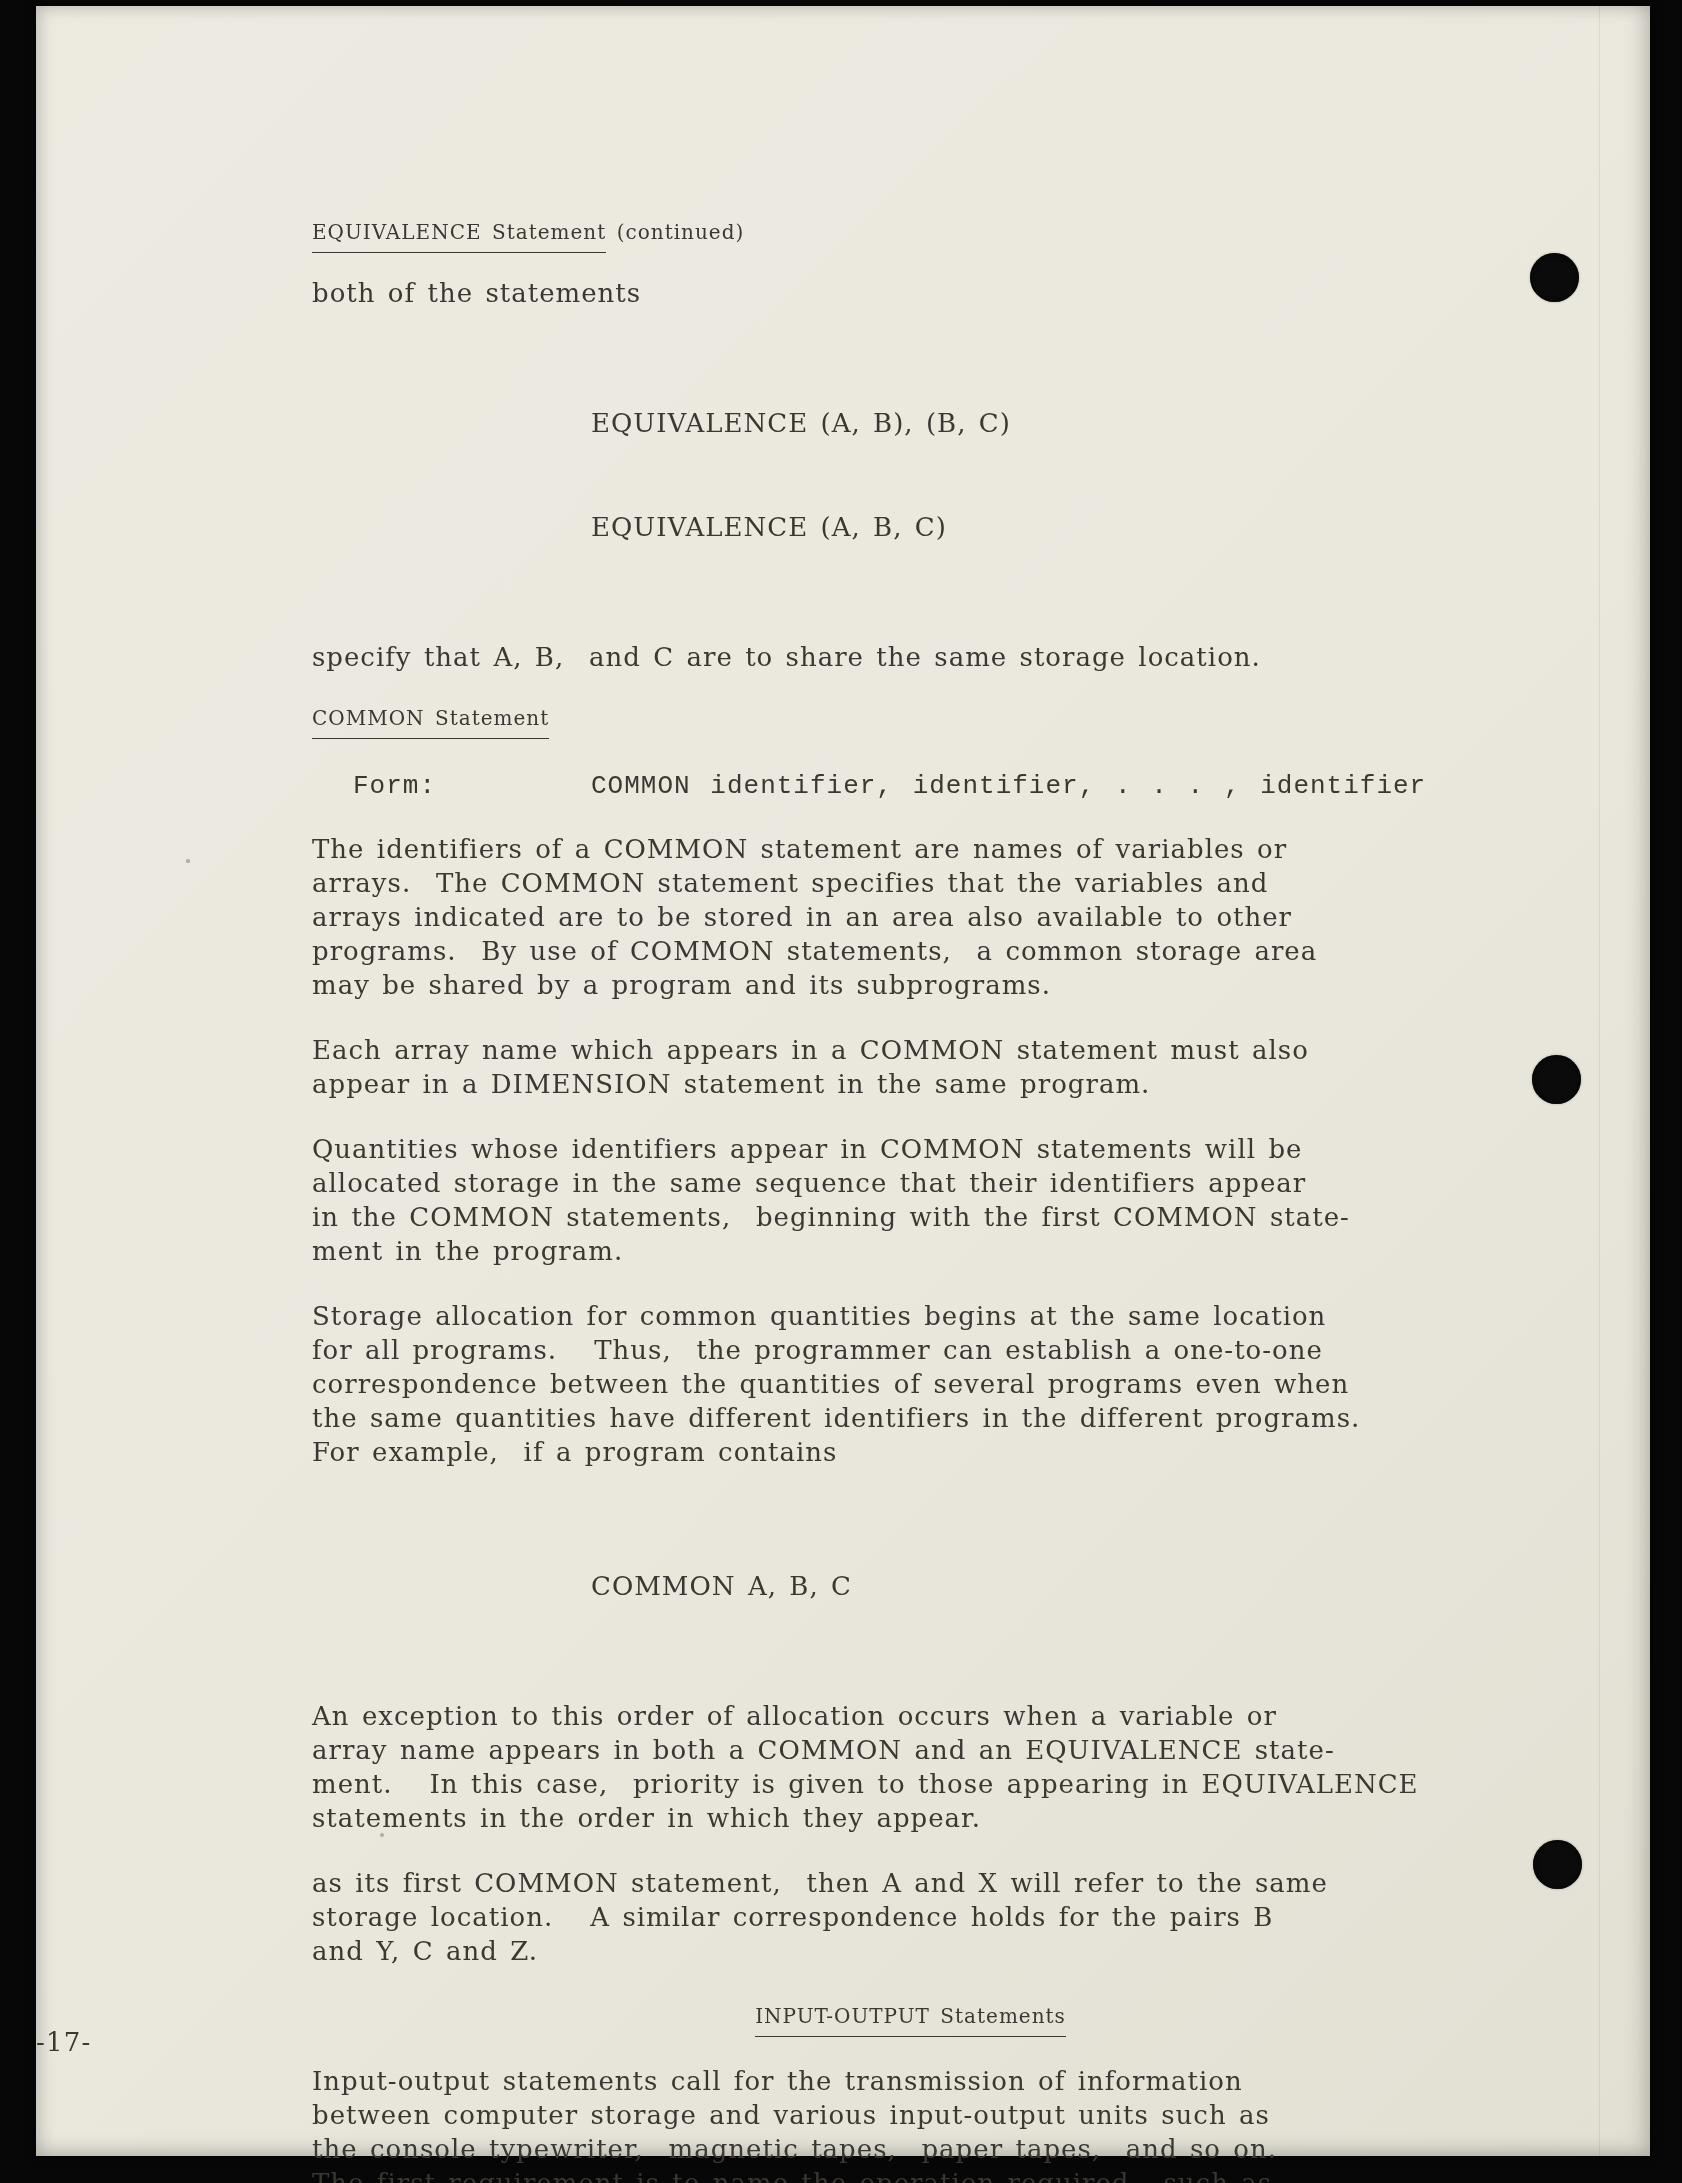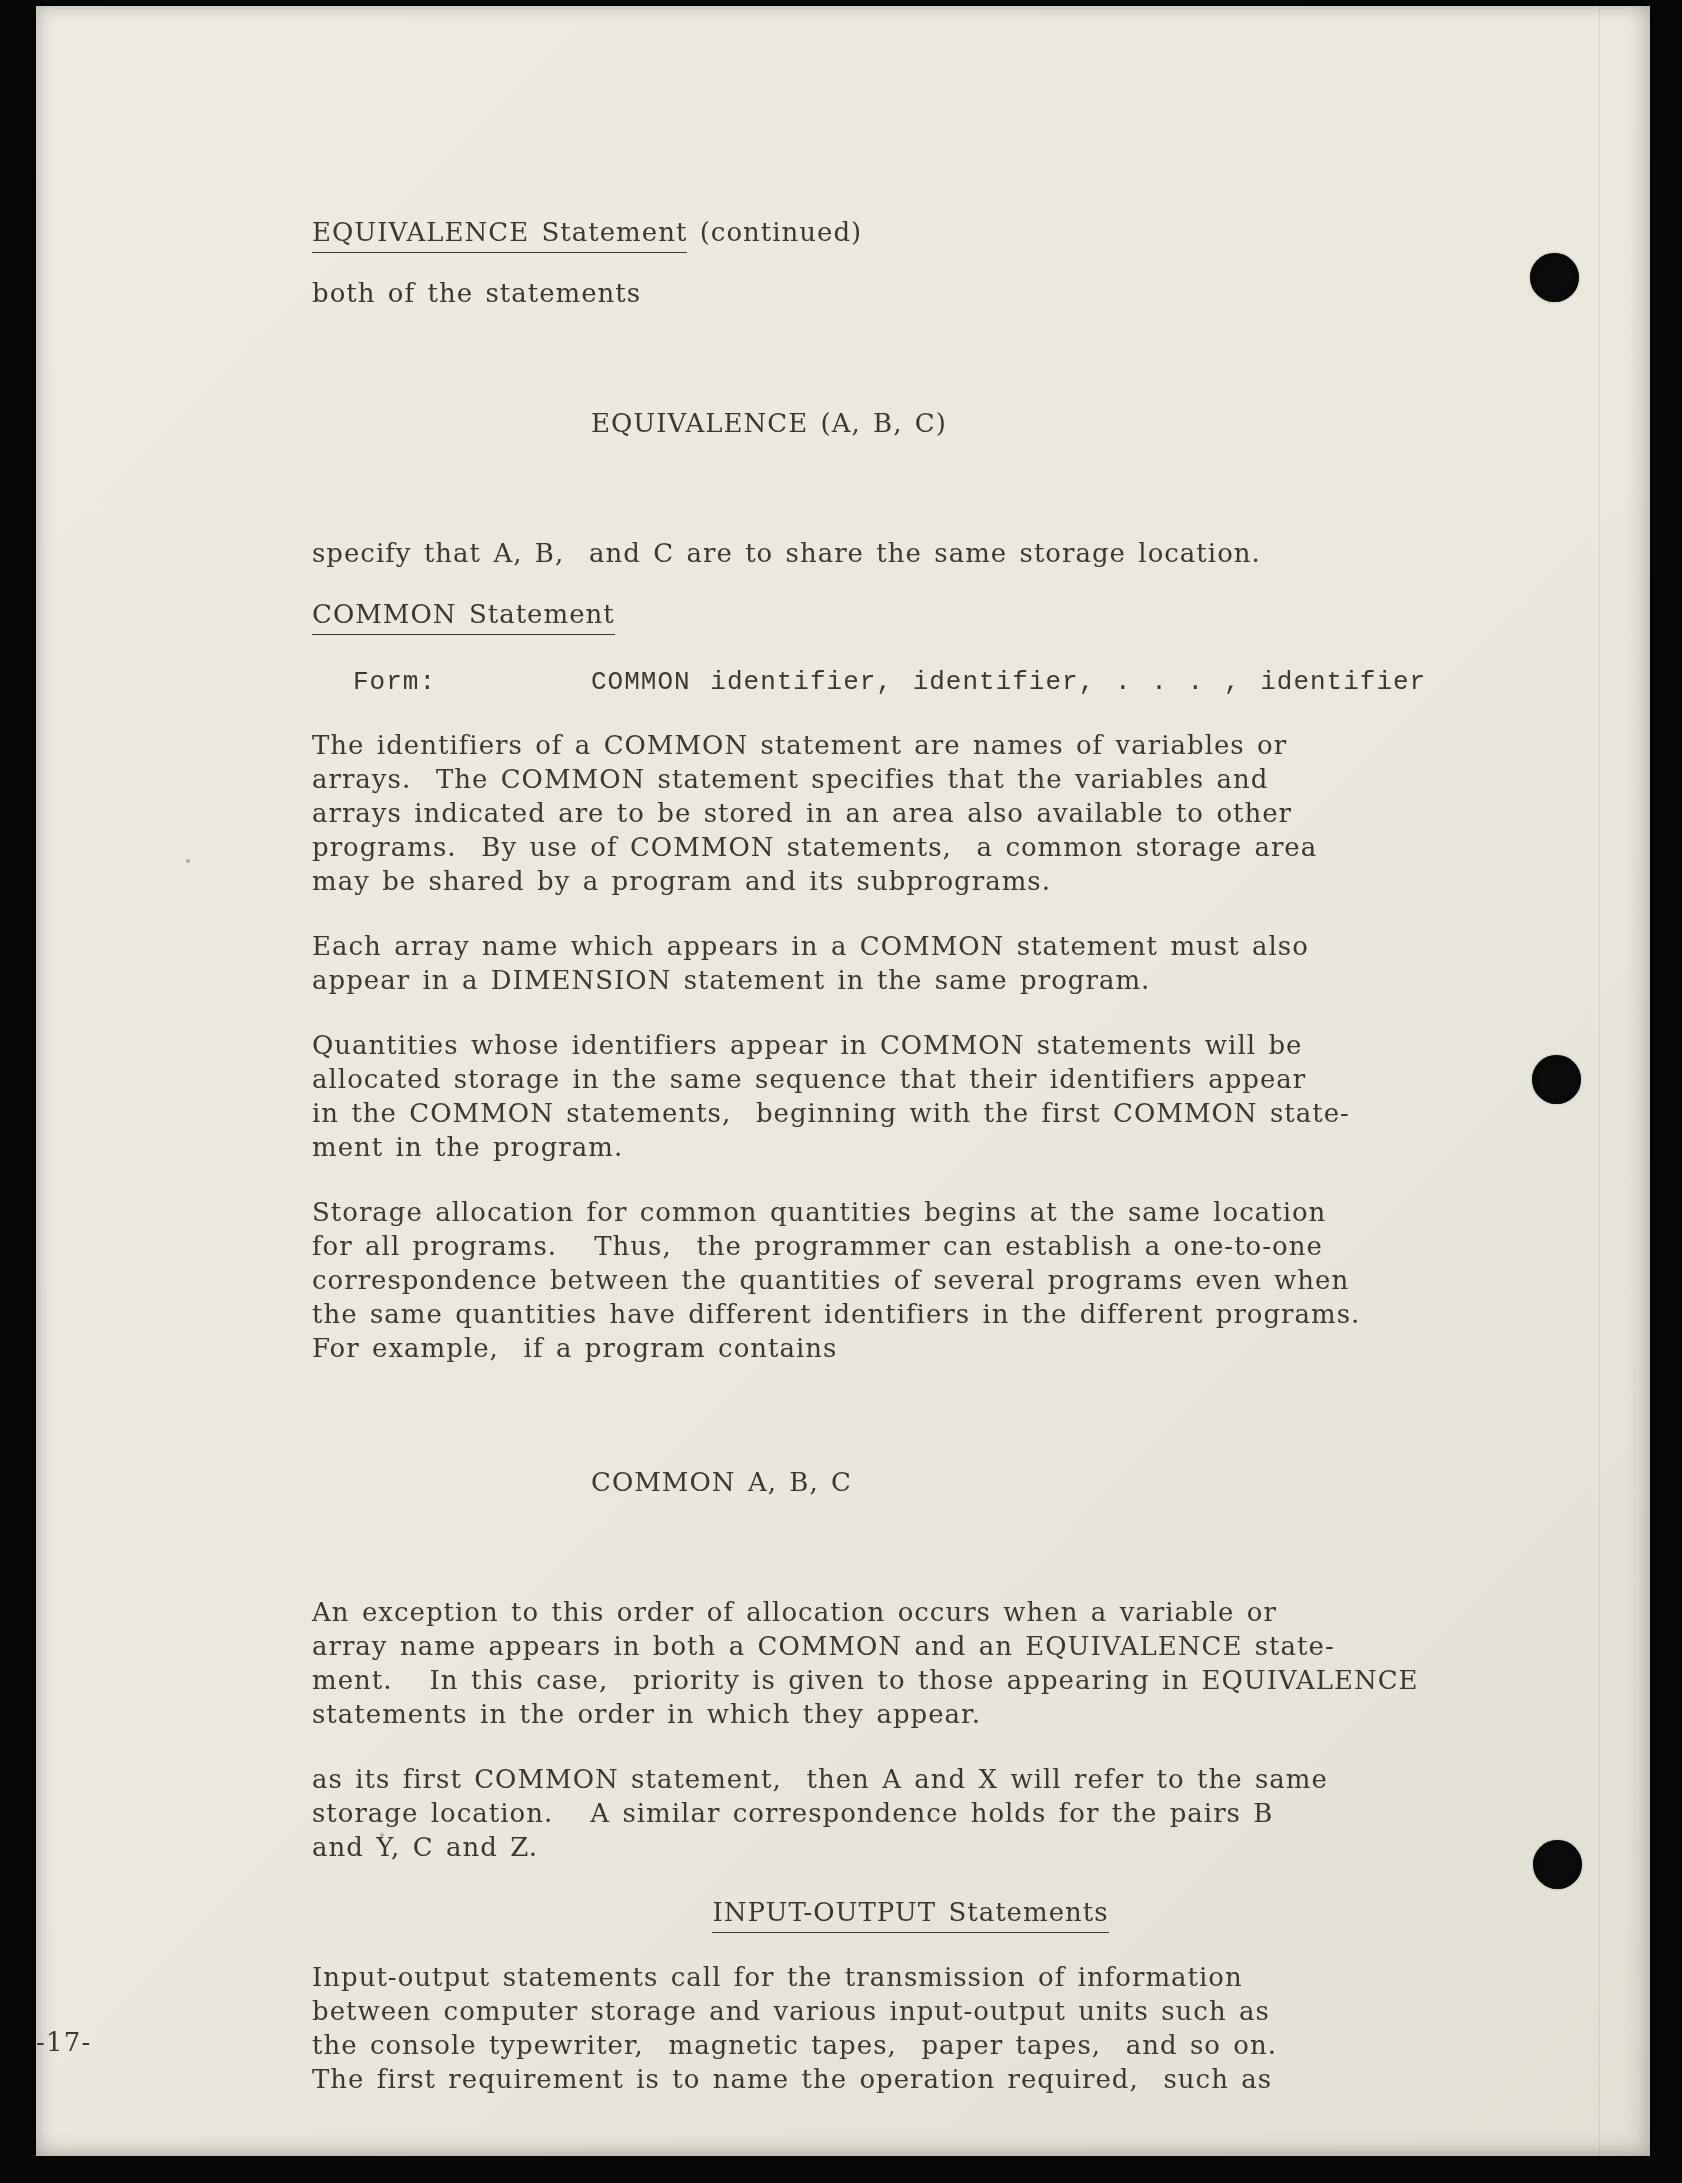--- a/index.html
+++ b/index.html
@@ -49,21 +49,21 @@
     line-height: 34px;
     letter-spacing: 1px;
     word-spacing: 3.1px;
   }
   p {
     margin: 0 0 31px 0;
     white-space: pre-wrap;
   }
   h2 {
     margin: 0;
-    font-size: 26px;
+    font-size: 20px;
     font-weight: normal;
     line-height: 34px;
   }
   .h-wrap { margin: 0 0 23px 0; }
   .h-wrap.gap-lg { margin-bottom: 29.5px; }
   .h-wrap.gap-md { margin-bottom: 27px; text-align: center; }
   .u {
     display: inline-block;
     border-bottom: 1.8px solid currentColor;
     padding-bottom: 3.1px;
@@ -122,20 +122,21 @@
 
     <div class="h-wrap">
       <h2>
         <span class="u">EQUIVALENCE Statement</span><span> (continued)</span>
       </h2>
     </div>
 
     <p class="mb-sm">both of the statements</p>
 
     <div class="code">
+      <div>EQUIVALENCE (A, B), (B, C)</div>
       <div>EQUIVALENCE (A, B, C)</div>
     </div>
 
     <p class="mb-sm">specify that A, B,  and C are to share the same storage location.</p>
 
     <div class="h-wrap gap-lg">
       <h2><span class="u">COMMON Statement</span></h2>
     </div>
 
     <div class="form-row">

